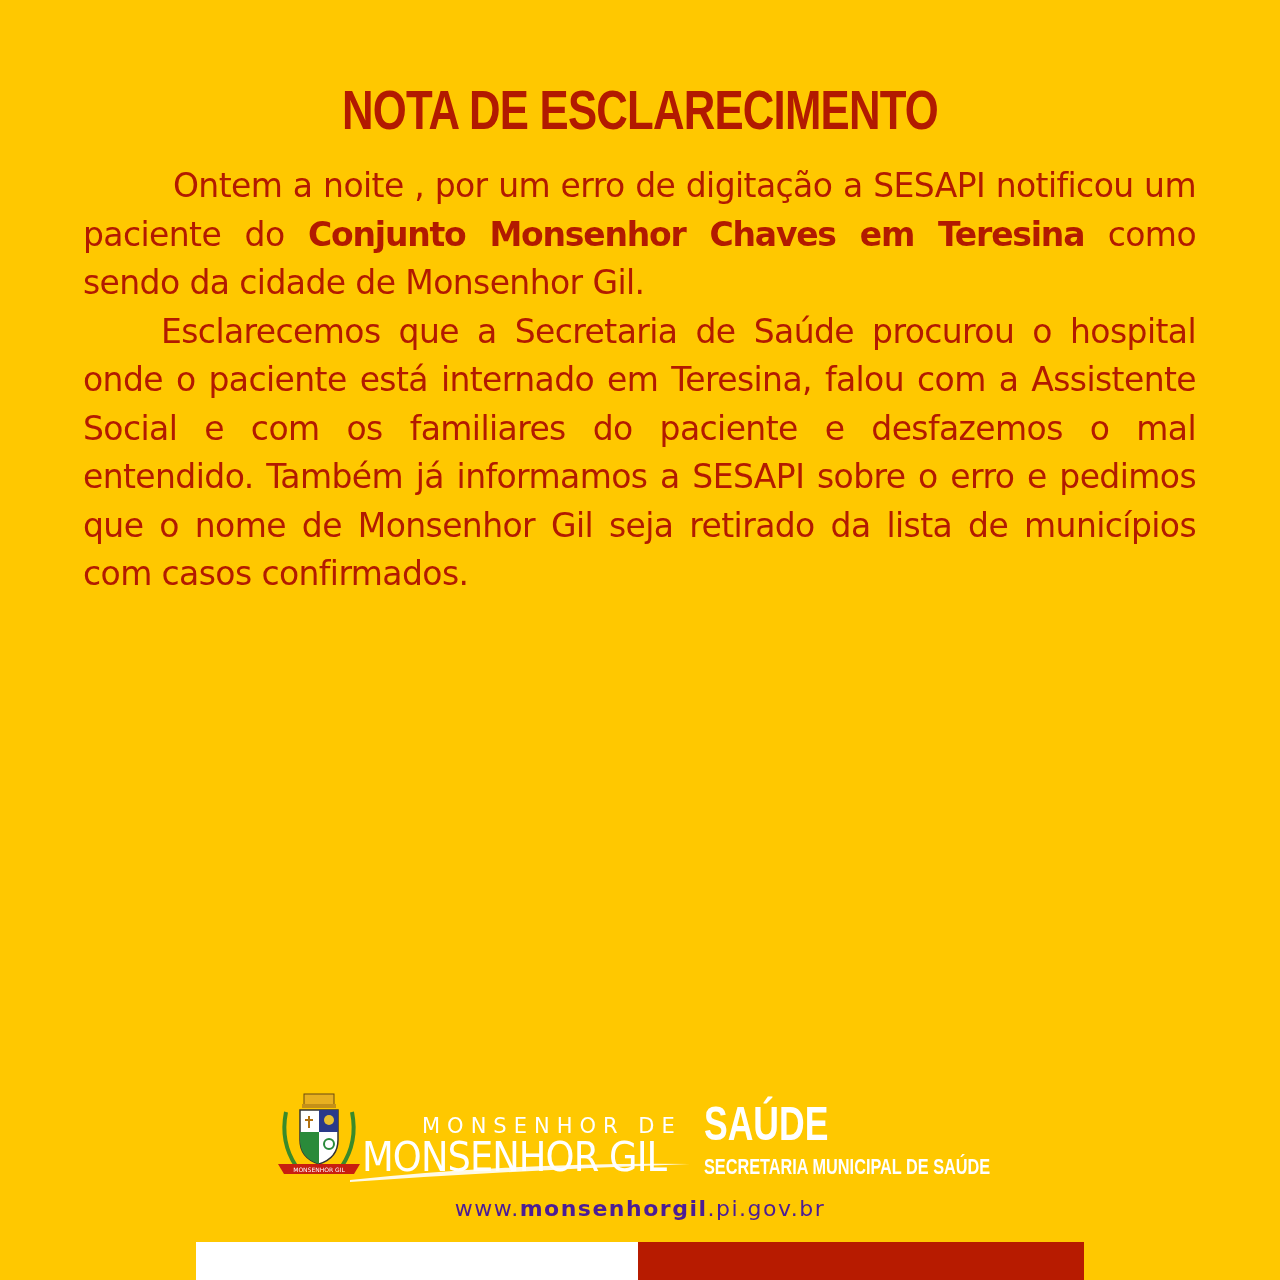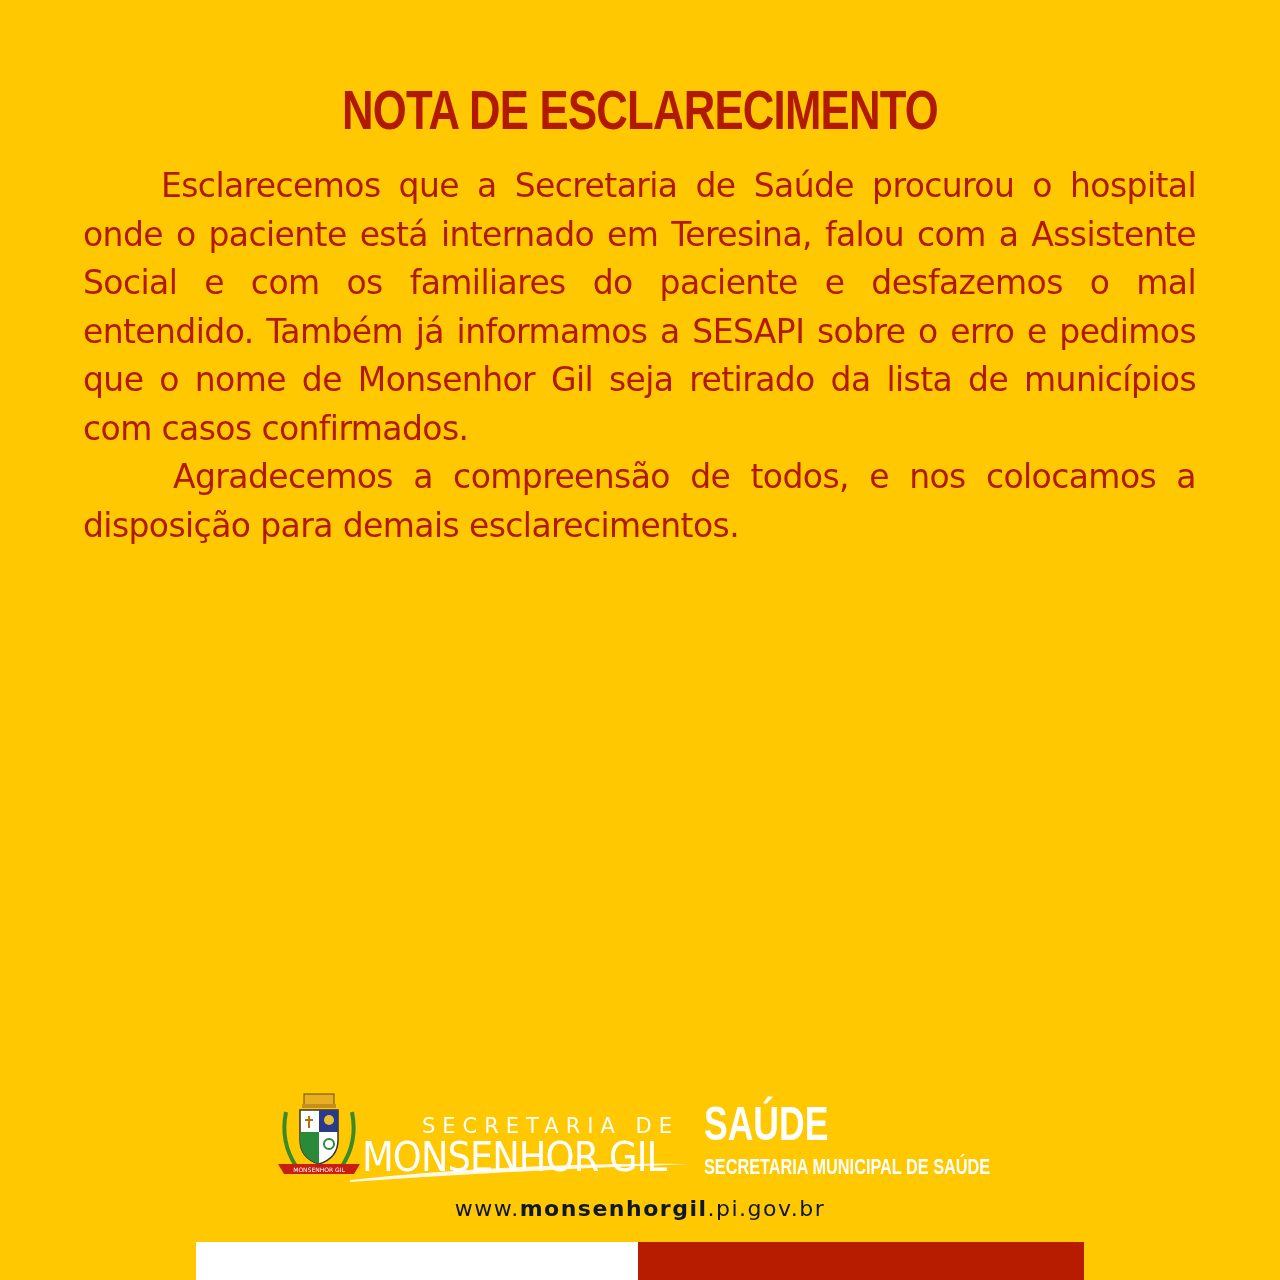--- a/index.html
+++ b/index.html
@@ -61,54 +61,54 @@
     line-height: 52px;
   }
   .saude-sub {
     position: absolute; left: 434px; top: 64px;
     color: #fff; font-weight: bold; font-size: 22px;
     transform: scaleX(0.74); transform-origin: left;
     white-space: nowrap;
   }
   .website {
     position: absolute; top: 1196px; left: 0; width: 1280px; text-align: center;
-    color: #0f172a; font-size: 22px; letter-spacing: 1.5px;
+    color: #4c1d95; font-size: 22px; letter-spacing: 1.5px;
     font-family: "DejaVu Sans", sans-serif;
   }
   .website b { font-weight: bold; }
   .bar-white { position: absolute; left: 196px; top: 1242px; width: 442px; height: 38px; background: #ffffff; }
   .bar-red { position: absolute; left: 638px; top: 1242px; width: 446px; height: 38px; background: #b71b00; }
 </style>
 </head>
 <body>
 
 <div class="title">NOTA DE ESCLARECIMENTO</div>
 
 <div class="body-text">
+  <p><span>Ontem a noite , por um erro de digitação a SESAPI notificou um paciente do </span><span class="hl-bold">Conjunto Monsenhor Chaves em Teresina</span><span> como sendo da cidade de Monsenhor Gil.</span></p>
   <p class="p3">Esclarecemos que a Secretaria de Saúde procurou o hospital onde o paciente está internado em Teresina, falou com a Assistente Social e com os familiares do paciente e desfazemos o mal entendido. Também já informamos a SESAPI sobre o erro e pedimos que o nome de Monsenhor Gil seja retirado da lista de municípios com casos confirmados.</p>
-  <p>Agradecemos a compreensão de todos,  e nos colocamos a disposição para demais esclarecimentos.</p>
 </div>
 
 <div class="footer-logos">
   <svg class="crest" viewBox="0 0 86 88">
     <rect x="28" y="2" width="30" height="12" fill="#e8b020" stroke="#6b4a10" stroke-width="1"></rect>
     <rect x="26" y="12" width="34" height="4" fill="#c49018"></rect>
     <path d="M10 20 Q4 50 20 74" stroke="#3a8a2a" stroke-width="4" fill="none"></path>
     <path d="M76 20 Q82 50 66 74" stroke="#3a8a2a" stroke-width="4" fill="none"></path>
     <path d="M24 18 L62 18 L62 48 Q62 66 43 72 Q24 66 24 48 Z" fill="#fff" stroke="#333" stroke-width="1.5"></path>
     <rect x="43" y="18" width="19" height="22" fill="#2a3a8a"></rect>
     <path d="M24 40 L43 40 L43 72 Q24 66 24 48 Z" fill="#2a8a3a"></path>
     <line x1="33" y1="24" x2="33" y2="36" stroke="#b07010" stroke-width="2"></line>
     <line x1="29" y1="28" x2="37" y2="28" stroke="#b07010" stroke-width="2"></line>
     <circle cx="53" cy="28" r="5" fill="#e8c030"></circle>
     <circle cx="53" cy="52" r="5" fill="none" stroke="#2a8a3a" stroke-width="2"></circle>
     <path d="M2 72 L84 72 L78 82 L8 82 Z" fill="#c81e10"></path>
     <text x="43" y="80" font-size="6" fill="#fff" text-anchor="middle" font-family="DejaVu Sans, sans-serif">MONSENHOR GIL</text>
   </svg>
-  <div class="pref-small">SECRETARIA DE</div>
+  <div class="pref-small">MONSENHOR DE</div>
   <div class="pref-big">MONSENHOR GIL</div>
   <svg class="swoosh" viewBox="0 0 340 24">
     <path d="M0 22 Q170 4 340 6 Q170 12 0 24 Z" fill="#ffffff" opacity="0.9"></path>
   </svg>
   <div class="saude-big">SAÚDE</div>
   <div class="saude-sub">SECRETARIA MUNICIPAL DE SAÚDE</div>
 </div>
 
 <div class="website"><span>www.</span><b>monsenhorgil</b><span>.pi.gov.br</span></div>
 

